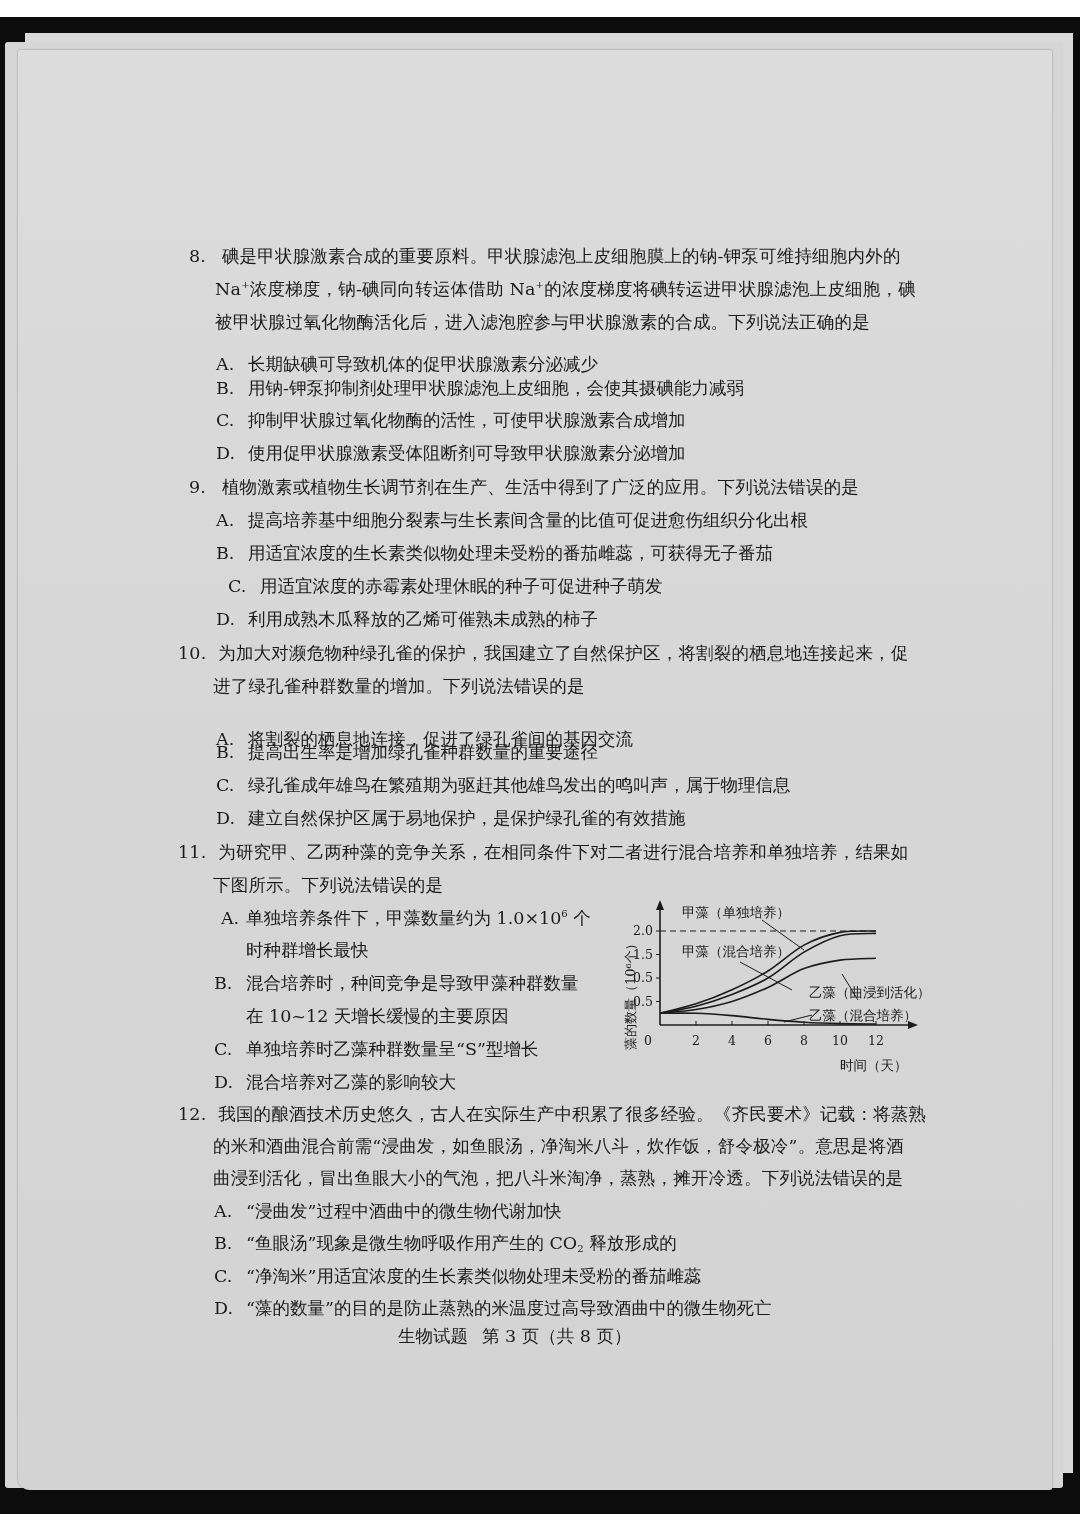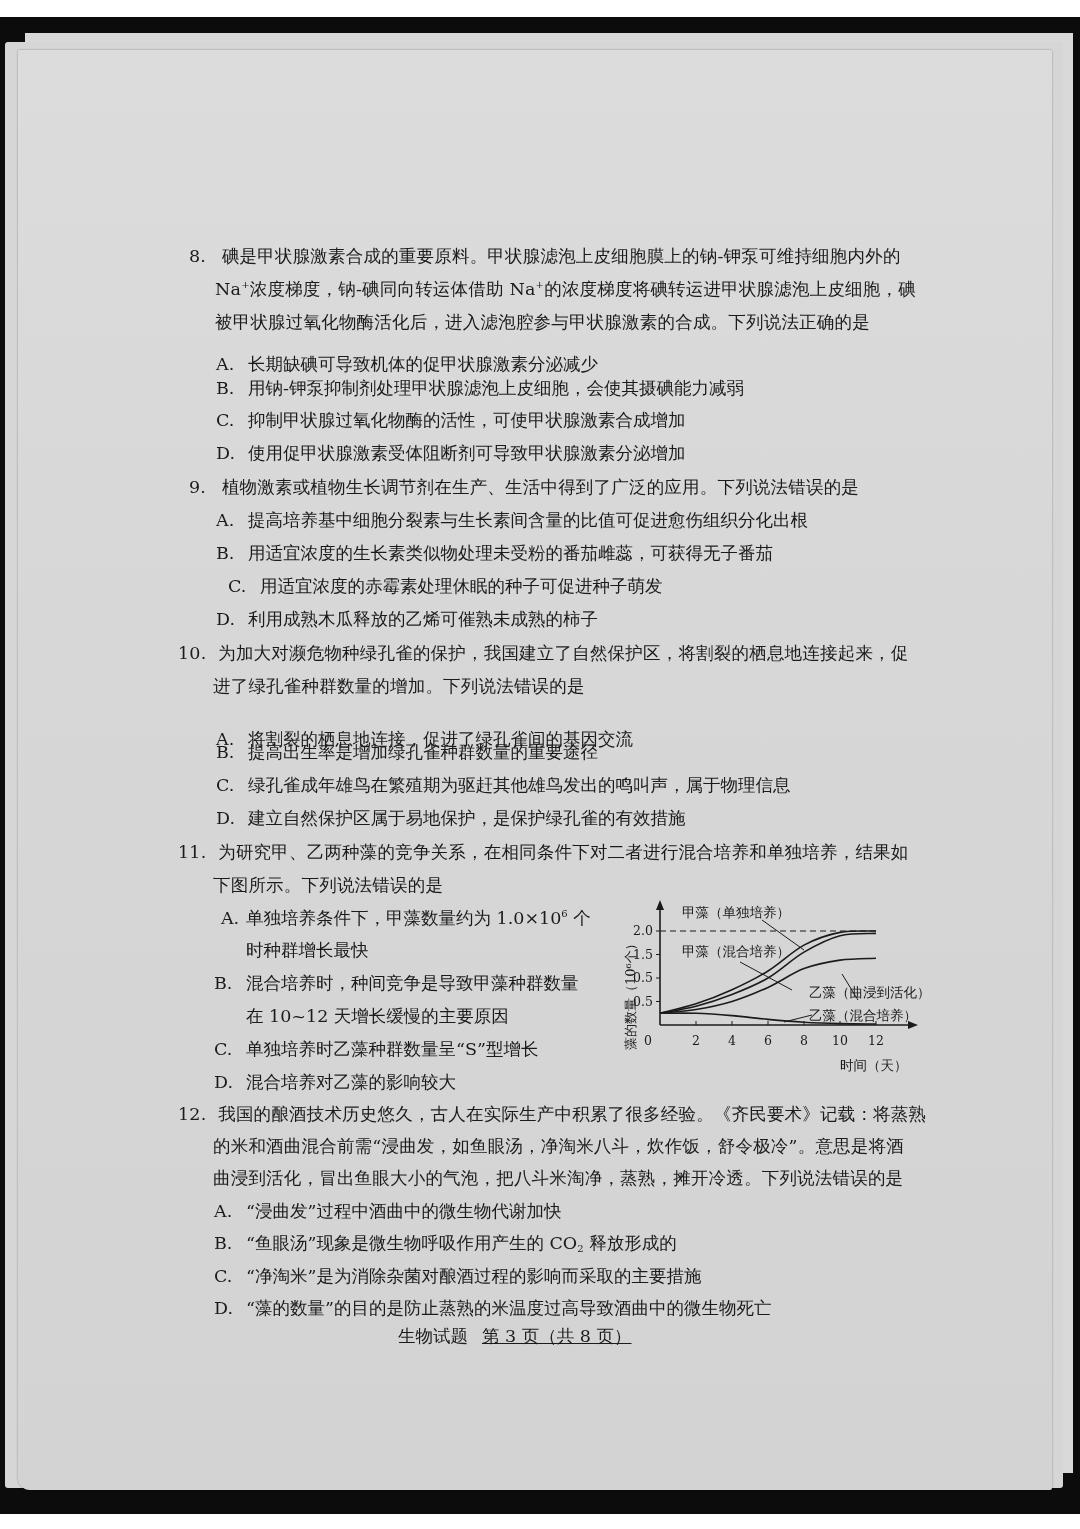--- a/index.html
+++ b/index.html
@@ -34,21 +34,21 @@
     position:absolute; white-space:nowrap; letter-spacing:0.2px;
   }
   .qnum { display:inline-block; }
   .opt { position:absolute; white-space:nowrap; }
   .opt .letter { display:inline-block; width:32px; }
   sup { font-size:10px; vertical-align:7px; line-height:0; }
   sub { font-size:10px; vertical-align:-3px; line-height:0; }
   .footer {
     position:absolute; left:398px; top:1324px; white-space:nowrap; font-size:17.5px;
   }
-  .footer .page { margin-left:14px;text-decoration:underline; }
+  .footer .page { margin-left:14px; }
   .chart {
     position:absolute; left:612px; top:898px; width:330px; height:180px;
   }
   .chart svg { position:absolute; left:0; top:0; }
   .chart .lbl { position:absolute; font-size:13.5px; white-space:nowrap; color:#1b1b1b; }
   .chart .tick { position:absolute; font-size:12.5px; color:#1b1b1b; }
   .chart .ylabel {
     position:absolute; left:-10px; top:60px; font-size:13px; white-space:nowrap;
     transform: rotate(-90deg); transform-origin: left top;
   }
@@ -169,20 +169,20 @@
 
   <div>
     <div class="line" style="left:178px; top:1102px;">
       <span class="qnum">12.</span>
       <span style="margin-left:6px;">我国的酿酒技术历史悠久，古人在实际生产中积累了很多经验。《齐民要术》记载：将蒸熟</span>
     </div>
     <div class="line" style="left:213px; top:1134px;">的米和酒曲混合前需“浸曲发，如鱼眼汤，净淘米八斗，炊作饭，舒令极冷”。意思是将酒</div>
     <div class="line" style="left:213px; top:1166px;">曲浸到活化，冒出鱼眼大小的气泡，把八斗米淘净，蒸熟，摊开冷透。下列说法错误的是</div>
     <div class="opt" style="left:214px; top:1199px;"><span class="letter">A.</span><span>“浸曲发”过程中酒曲中的微生物代谢加快</span></div>
     <div class="opt" style="left:214px; top:1231px;"><span class="letter">B.</span><span>“鱼眼汤”现象是微生物呼吸作用产生的 CO</span><sub>2</sub><span> 释放形成的</span></div>
-    <div class="opt" style="left:214px; top:1264px;"><span class="letter">C.</span><span>“净淘米”是为消除杂菌对酿酒过程的影响而采取的主要措施</span></div>
+    <div class="opt" style="left:214px; top:1264px;"><span class="letter">C.</span><span>“净淘米”用适宜浓度的生长素类似物处理未受粉的番茄雌蕊</span></div>
     <div class="opt" style="left:214px; top:1296px;"><span class="letter">D.</span><span>“藻的数量”的目的是防止蒸熟的米温度过高导致酒曲中的微生物死亡</span></div>
   </div>
 
   <div class="footer">
     <span>生物试题</span><span class="page">第 3 页（共 8 页）</span>
   </div>
 </div>
 
 </body></html>

